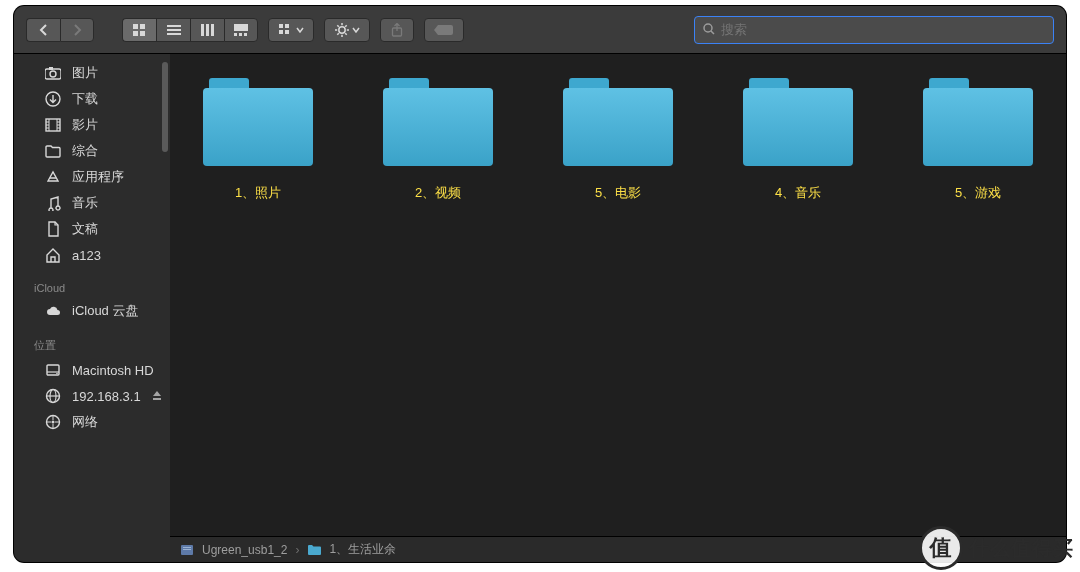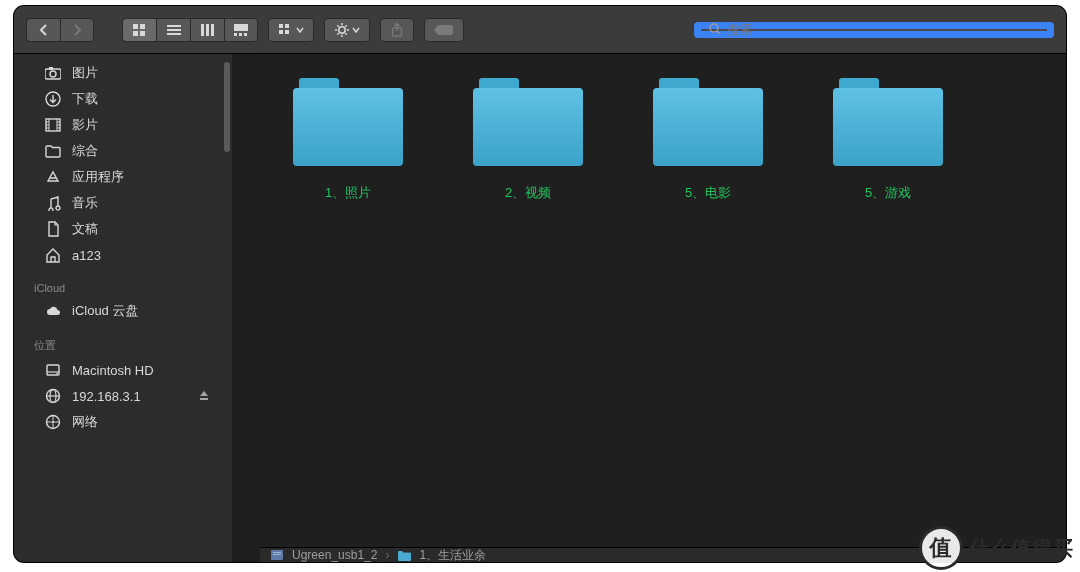--- a/index.html
+++ b/index.html
@@ -29,30 +29,30 @@
   .tb-btn.disabled { color: #7a7a7a; }
   .tb-btn svg { display: block; }
   .seg-left  { border-radius: 4px 0 0 4px; border-right: none; }
   .seg-mid   { border-right: none; }
   .seg-right { border-radius: 0 4px 4px 0; }
   .solo      { border-radius: 4px; }
   .active    { background: #6a6a6a; }
   .spacer    { width: 8px; }
   .search {
     flex: 1; max-width: 360px; margin-left: auto;
-    display: flex; align-items: center; height: 16px;
-    background: #4b4b4b; border: 7px solid #3b82f6; border-radius: 4px;
+    display: flex; align-items: center; height: 28px;
+    background: #4b4b4b; border: 1px solid #3b82f6; border-radius: 4px;
     padding: 0 8px; gap: 6px; color: #9b9b9b;
   }
   .search input {
     flex: 1; background: transparent; border: none; outline: none;
     color: #d8d8d8; font-size: 13px;
   }
   
-  .body { flex: 1; display: flex; min-height: 0; gap: 28px; }
+  .body { flex: 1; display: flex; min-height: 0; }
   .sidebar {
     width: 218px; background: #2c2c2c; color: #d8d8d8;
     font-size: 13px; padding: 6px 0; overflow: hidden; position: relative;
   }
   .sb-section { margin-top: 10px; }
   .sb-heading {
     color: #8a8a8a; font-size: 11px; padding: 4px 14px 4px 20px;
   }
   .sb-item {
     display: flex; align-items: center; gap: 10px;
@@ -80,23 +80,23 @@
   }
   .folder .tab {
     position: absolute; left: 6px; top: 0; width: 40px; height: 14px;
     background: #3ea8cf; border-radius: 3px 3px 0 0;
   }
   .folder .body2 {
     position: absolute; left: 0; top: 10px; right: 0; bottom: 0;
     background: linear-gradient(#5fc1e4, #3aa2c8);
     border-radius: 4px;
   }
-  .item .label { font-size: 13px; color: #22c55e; }
+  .item .label { font-size: 13px; color: #fde047; }
   .pathbar {
-    height: 15px; border-top: 1px solid #000; background: #2a2a2a;
+    height: 26px; border-top: 1px solid #000; background: #2a2a2a;
     display: flex; align-items: center; padding: 0 10px; gap: 8px;
     color: #9e9e9e; font-size: 12px;
   }
   .pathbar .sep { color: #6d6d6d; }
   .pathbar .pic { width:14px; height:14px; display:inline-flex; align-items:center; justify-content:center; }
   
   .watermark {
     position: absolute; right: 6px; bottom: 2px; display: flex;
     align-items: center; gap: 6px; color: #2b2b2b; font-weight: 700;
     font-size: 20px; letter-spacing: 1px;
@@ -379,20 +379,27 @@
               <div class="body2"></div>
             </div>
             <div class="label">2、视频</div>
           </div>
           <div class="item">
             <div class="folder">
               <div class="tab"></div>
               <div class="body2"></div>
             </div>
             <div class="label">5、电影</div>
+          </div>
+          <div class="item">
+            <div class="folder">
+              <div class="tab"></div>
+              <div class="body2"></div>
+            </div>
+            <div class="label">4、音乐</div>
           </div>
           <div class="item">
             <div class="folder">
               <div class="tab"></div>
               <div class="body2"></div>
             </div>
             <div class="label">5、游戏</div>
           </div>
         </div>
       <div class="pathbar">

